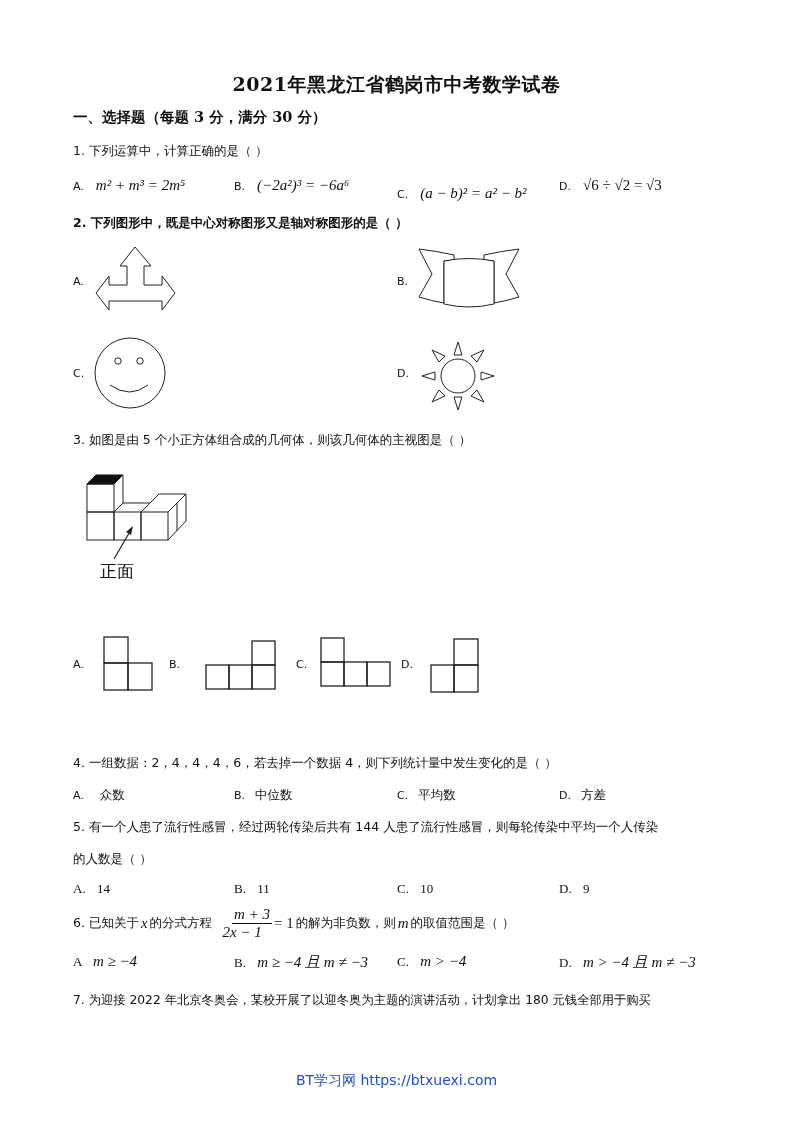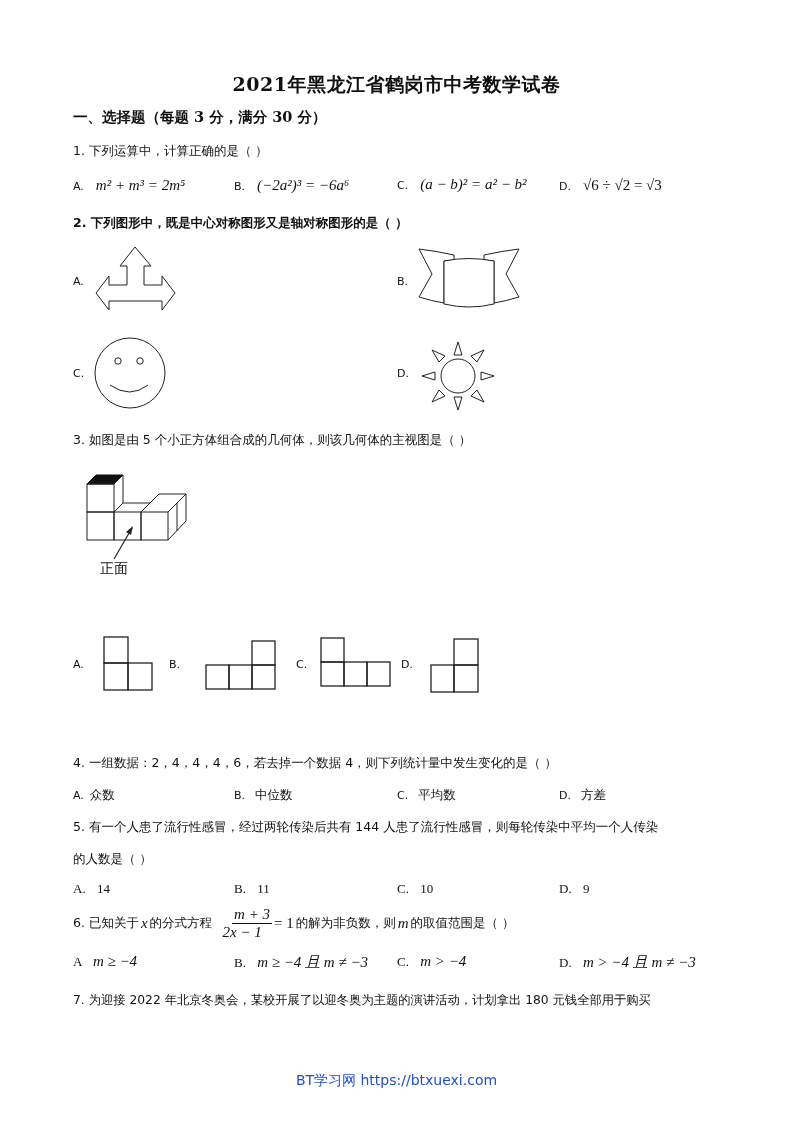--- a/index.html
+++ b/index.html
@@ -28,21 +28,21 @@
 
 <div class="abs q" style="top:143px;">1.  下列运算中，计算正确的是（        ）</div>
 <div class="abs opt" style="left:73px; top:177px;">
   <span class="lbl">A.</span>
   <span class="math" style="margin-left:8px;">m² + m³ = 2m⁵</span>
 </div>
 <div class="abs opt" style="left:234px; top:177px;">
   <span class="lbl">B.</span>
   <span class="math" style="margin-left:8px;">(−2a²)³ = −6a⁶</span>
 </div>
-<div class="abs opt" style="left:397px; top:176px;">
+<div class="abs opt" style="left:397px; top:185px;">
   <span class="lbl">C.</span>
   <span class="math" style="margin-left:8px;">(a − b)² = a² − b²</span>
 </div>
 <div class="abs opt" style="left:559px; top:177px;">
   <span class="lbl">D.</span>
   <span class="mathn" style="margin-left:8px;">√6 ÷ √2 = √3</span>
 </div>
 
 <div class="abs q" style="top:215px;font-weight:bold;">2.  下列图形中，既是中心对称图形又是轴对称图形的是（        ）</div>
 
@@ -93,21 +93,21 @@
   <polyline points="28,38 37,29 64,29 55,38" fill="none" stroke="#222" stroke-width="1"></polyline>
 
   <polyline points="64,29 73,20 100,20 100,47 82,66" fill="none" stroke="#222" stroke-width="1"></polyline>
   <polyline points="82,38 91,29 91,57" fill="none" stroke="#222" stroke-width="1"></polyline>
   <line x1="91" y1="29" x2="100" y2="20" stroke="#222" stroke-width="1"></line>
   <line x1="82" y1="38" x2="73" y2="29" stroke="#fff" stroke-width="0"></line>
 
   <line x1="28" y1="85" x2="46" y2="54" stroke="#222" stroke-width="1.2"></line>
   <polygon points="47,52 40,58 45,61" fill="#222"></polygon>
 </svg>
-<div class="abs lbl" style="left:100px; top:560px; font-size:14px;">正面</div>
+<div class="abs lbl" style="left:100px; top:560px; font-size:17px;">正面</div>
 
 <div class="abs lbl" style="left:73px; top:658px;">A.</div>
 <svg style="left:103px; top:636px;" width="50" height="56" viewBox="0 0 50 56">
   <rect x="1" y="1" width="24" height="26" fill="none" stroke="#222" stroke-width="1.3"></rect>
   <rect x="1" y="27" width="24" height="27" fill="none" stroke="#222" stroke-width="1.3"></rect>
   <rect x="25" y="27" width="24" height="27" fill="none" stroke="#222" stroke-width="1.3"></rect>
 </svg>
 
 <div class="abs lbl" style="left:169px; top:658px;">B.</div>
 <svg style="left:205px; top:640px;" width="72" height="51" viewBox="0 0 72 51">
@@ -128,21 +128,21 @@
 <div class="abs lbl" style="left:401px; top:658px;">D.</div>
 <svg style="left:430px; top:638px;" width="50" height="56" viewBox="0 0 50 56">
   <rect x="24" y="1" width="24" height="26" fill="none" stroke="#222" stroke-width="1.3"></rect>
   <rect x="1" y="27" width="23" height="27" fill="none" stroke="#222" stroke-width="1.3"></rect>
   <rect x="24" y="27" width="24" height="27" fill="none" stroke="#222" stroke-width="1.3"></rect>
 </svg>
 
 <div class="abs q" style="top:755px;">4.  一组数据：2，4，4，4，6，若去掉一个数据 4，则下列统计量中发生变化的是（        ）</div>
 <div class="abs opt" style="left:73px; top:787px;">
   <span class="lbl">A.</span>
-  <span style="margin-left:2px;">众数</span>
+  <span style="margin-left:12px;">众数</span>
 </div>
 <div class="abs opt" style="left:234px; top:787px;">
   <span class="lbl">B.</span>
   <span style="margin-left:6px;">中位数</span>
 </div>
 <div class="abs opt" style="left:397px; top:787px;">
   <span class="lbl">C.</span>
   <span style="margin-left:6px;">平均数</span>
 </div>
 <div class="abs opt" style="left:559px; top:787px;text-align:right;">

